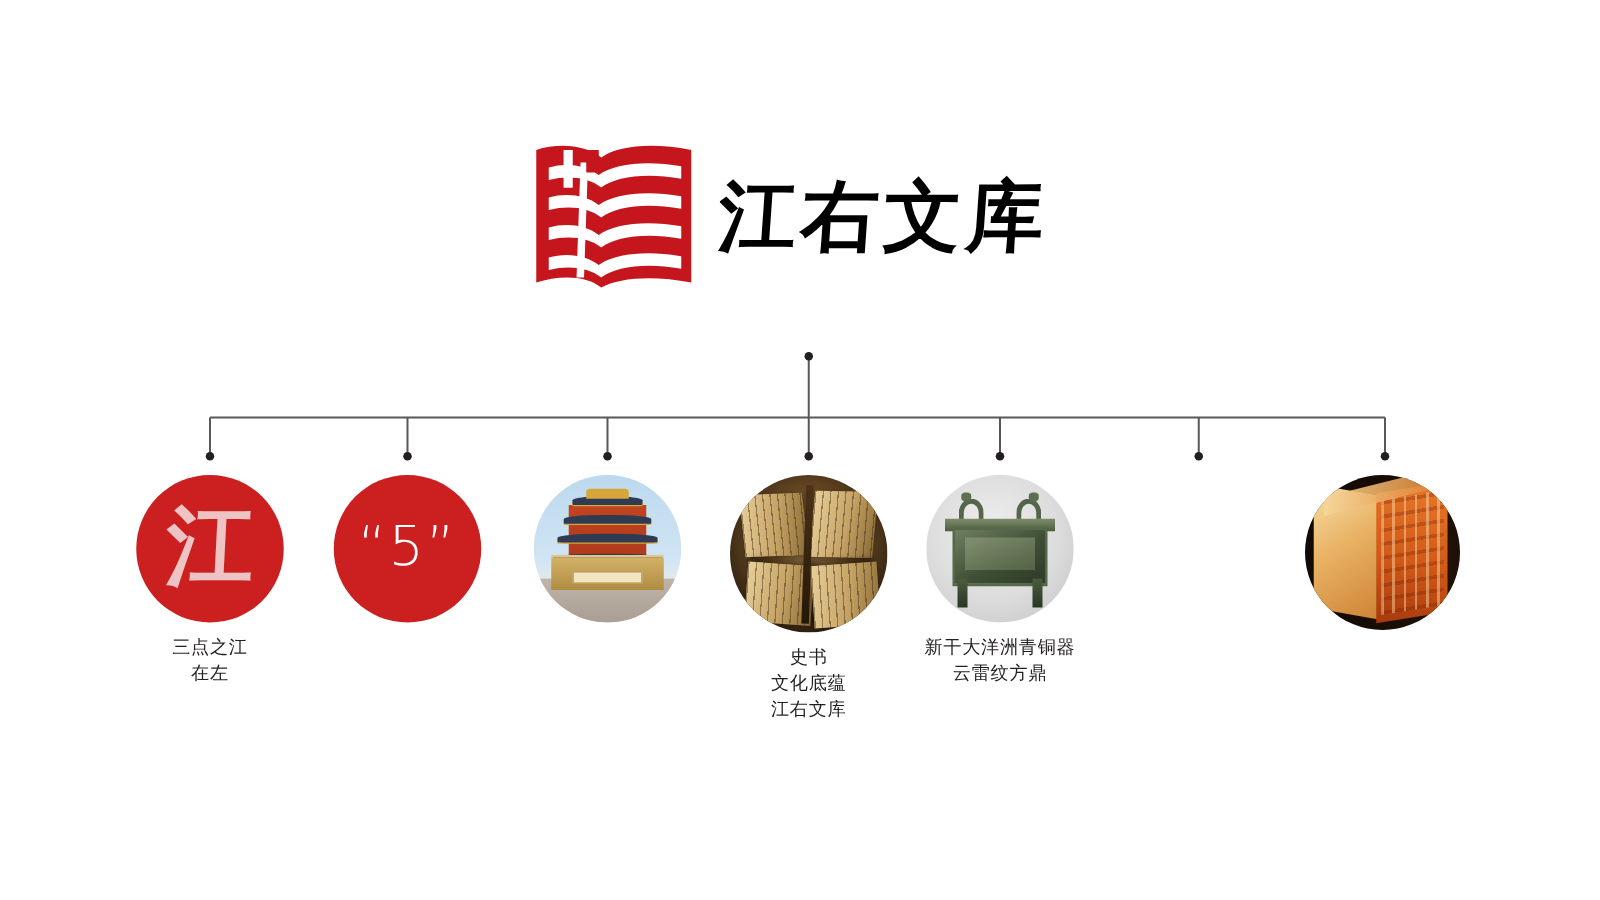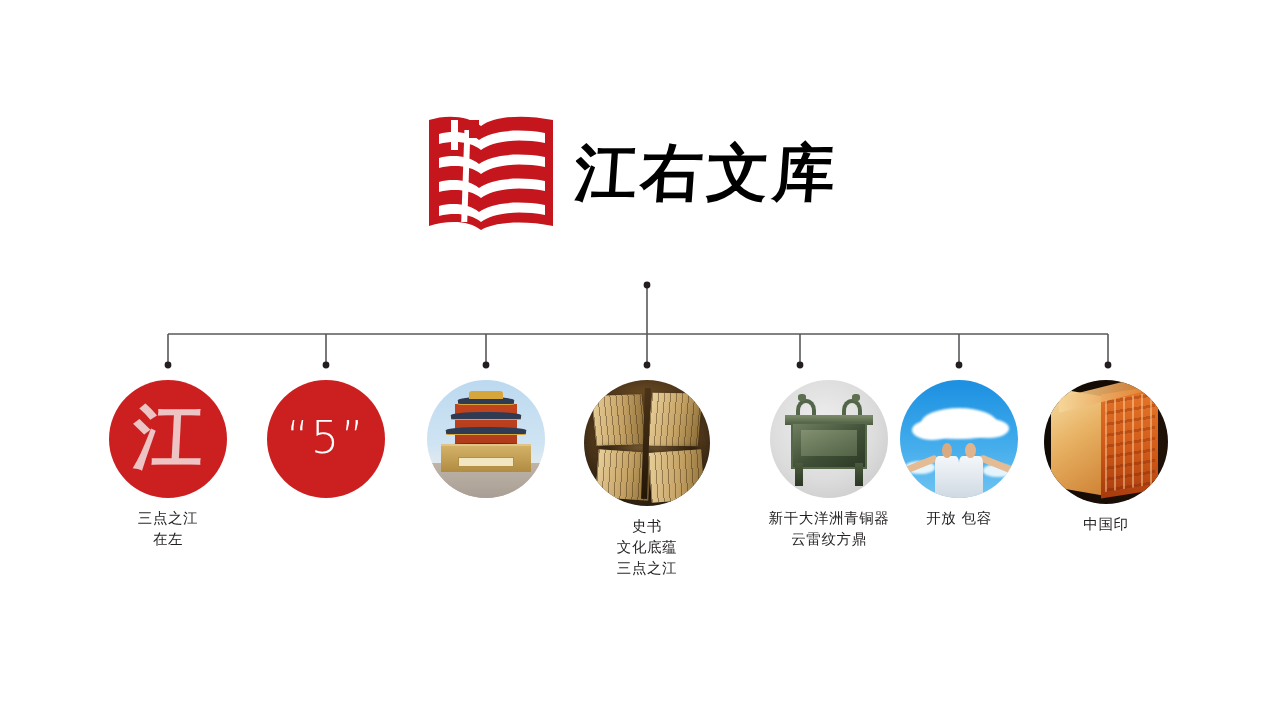--- a/index.html
+++ b/index.html
@@ -323,62 +323,44 @@
       <div class="bk-page bk-p3">
           <div class="bk-lines" style="position:absolute;inset:0"></div>
         </div>
       <div class="bk-page bk-p4">
           <div class="bk-lines" style="position:absolute;inset:0"></div>
         </div>
       <div class="bk-spine"></div>
     </div>
     <div class="node-label">史书
 文化底蕴
-三点之江</div>
-  </div>
-
-  <div class="node" style="left:829px">
+江右文库</div>
+  </div>
+
+  <div class="node" style="left:800px">
     <div class="node-circle photo" style="width:118px;height:118px">
       <div class="dg-bg"></div>
       <div class="dg-ear e1"></div>
       <div class="dg-ear e2"></div>
       <div class="dg-knob k1"></div>
       <div class="dg-knob k2"></div>
       <div class="dg-rim"></div>
       <div class="dg-body"></div>
       <div class="dg-panel"></div>
       <div class="dg-leg l1"></div>
       <div class="dg-leg l2"></div>
     </div>
     <div class="node-label">新干大洋洲青铜器
 云雷纹方鼎</div>
   </div>
 
-  <div class="node" style="left:959px">
-    <div class="node-circle photo" style="width:118px;height:118px">
-      <div class="sp-bg"></div>
-      <div class="sp-cloud sp-c2"></div>
-      <div class="sp-cloud sp-c3"></div>
-      <div class="sp-cloud sp-c1"></div>
-      <div class="sp-cloud sp-c4"></div>
-      <div class="sp-cloud sp-c5"></div>
-      <div class="sp-arm sp-a1"></div>
-      <div class="sp-arm sp-a2"></div>
-      <div class="sp-torso sp-t1"></div>
-      <div class="sp-torso sp-t2"></div>
-      <div class="sp-head sp-h1"></div>
-      <div class="sp-head sp-h2"></div>
-    </div>
-    <div class="node-label">开放 包容</div>
-  </div>
 
   <div class="node" style="left:1106px">
     <div class="node-circle photo" style="width:124px;height:124px">
       <div class="sl-bg"></div>
       <div class="sl-left2"></div>
       <div class="sl-right"></div>
       <div class="sl-carve"></div>
       <div class="sl-top"></div>
     </div>
-    <div class="node-label">中国印</div>
   </div>
 
 </div>
 
 </body></html>

